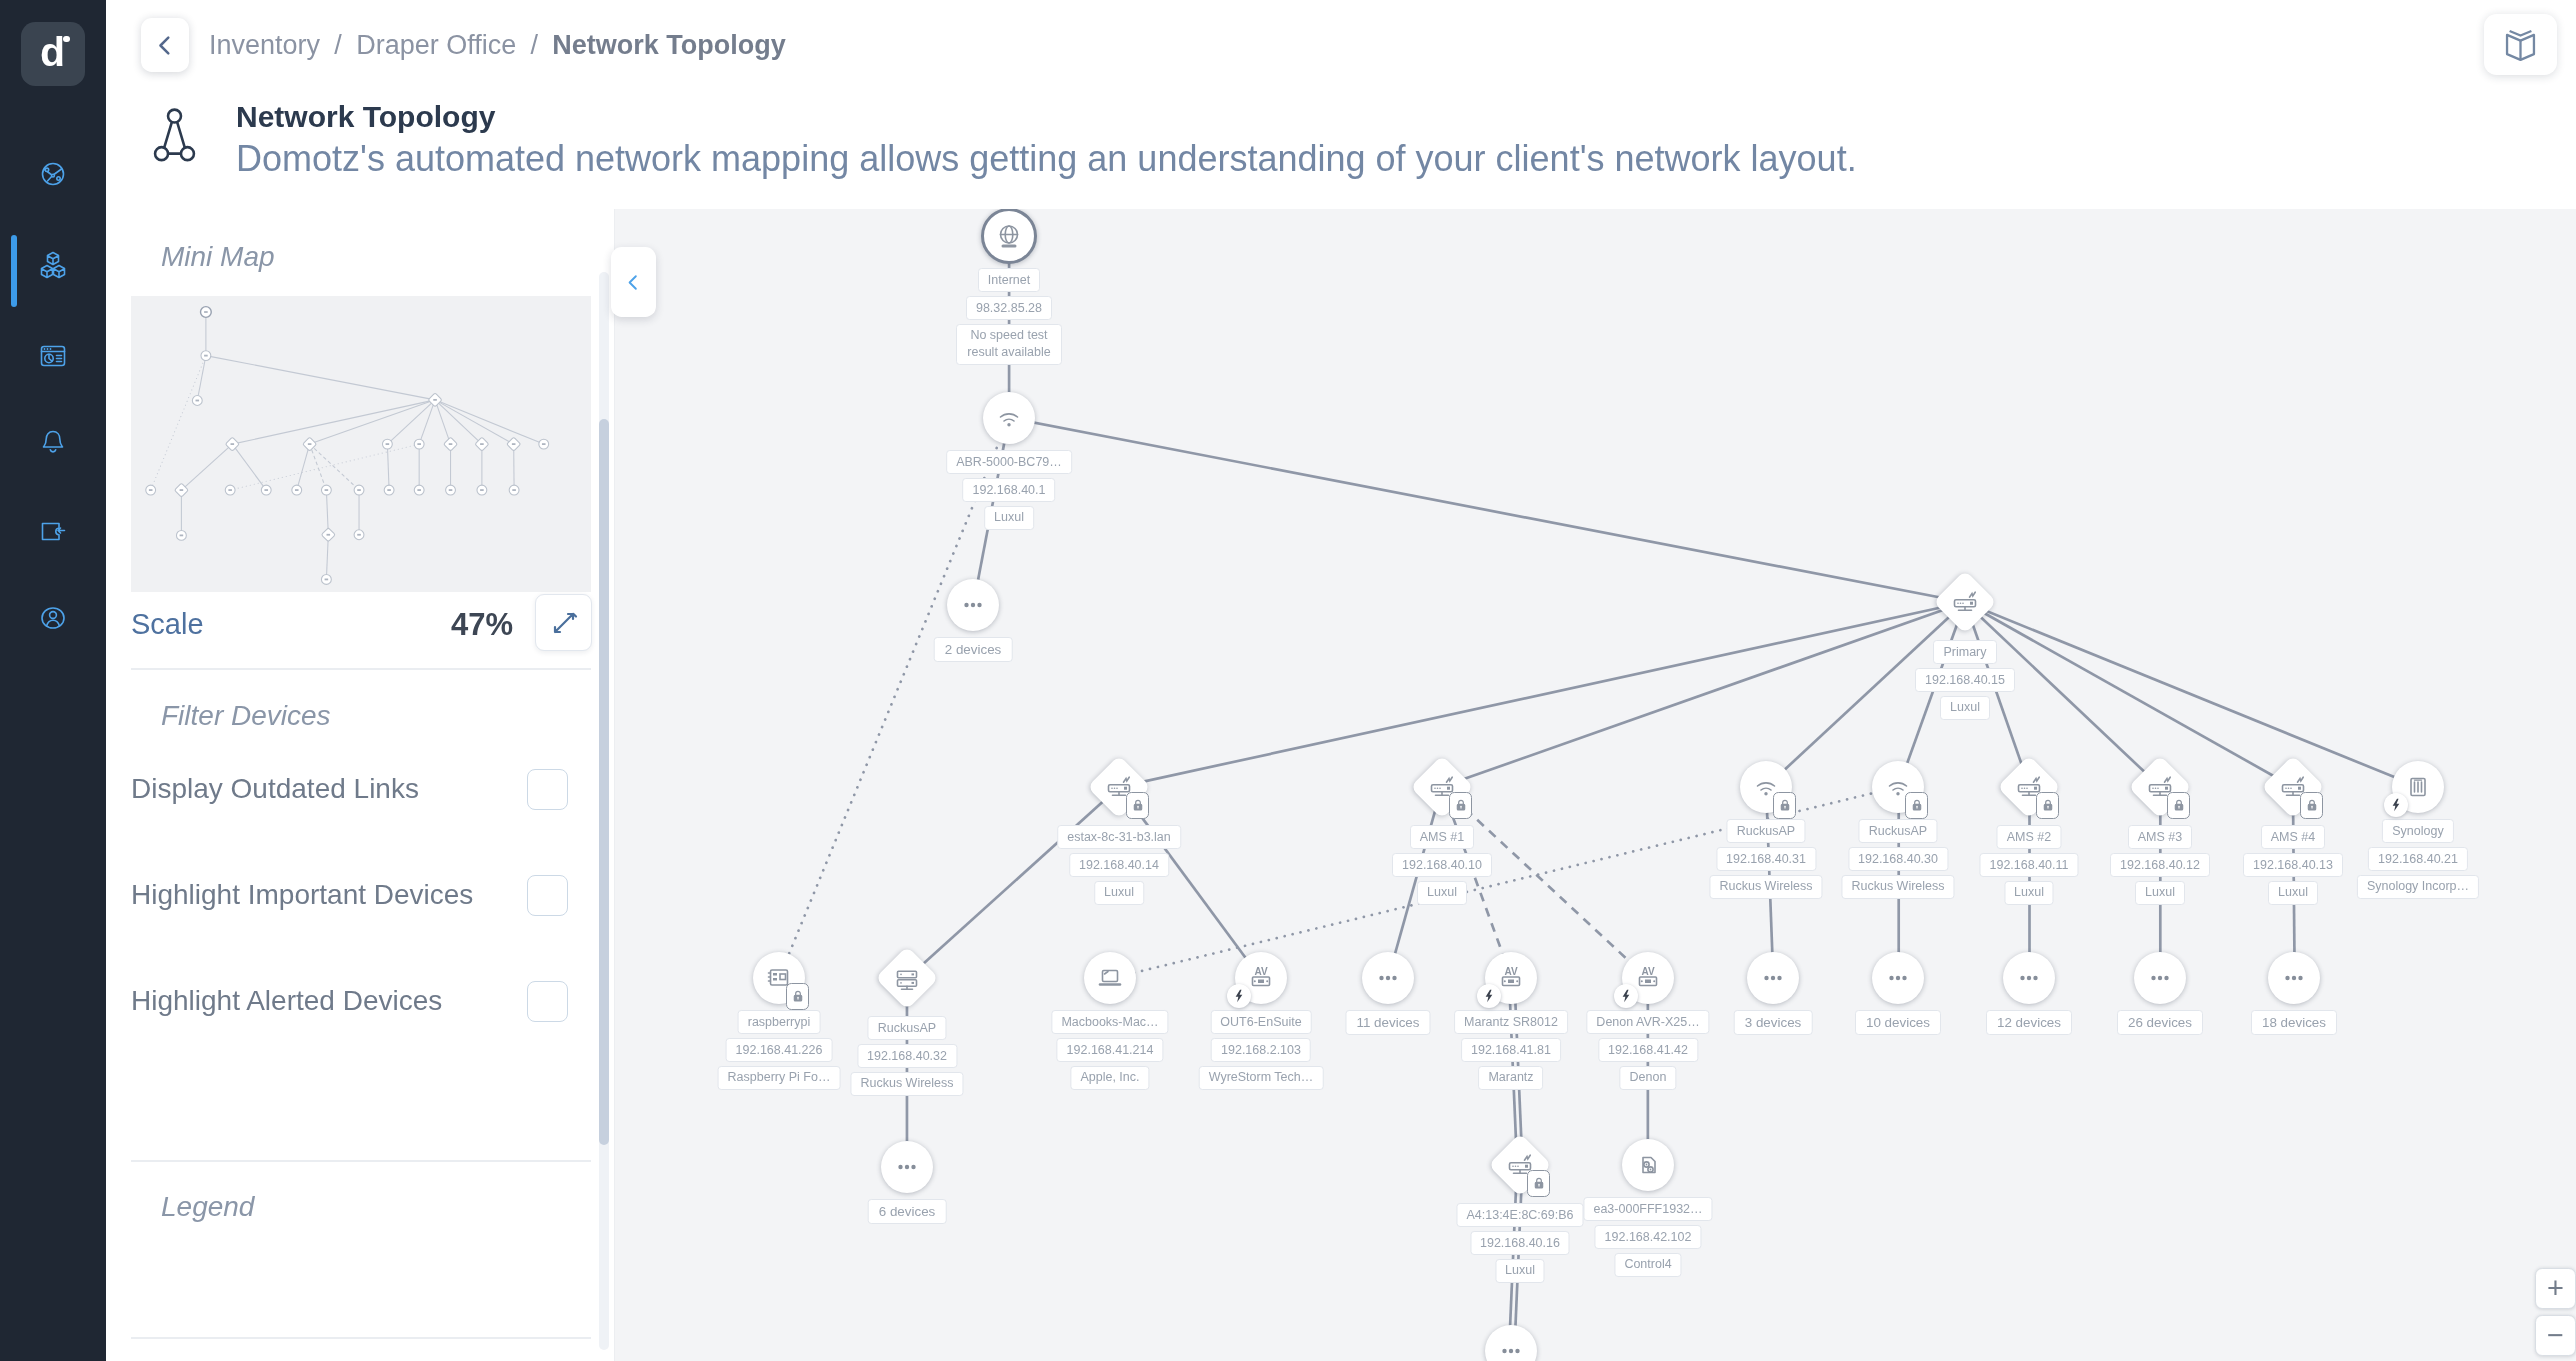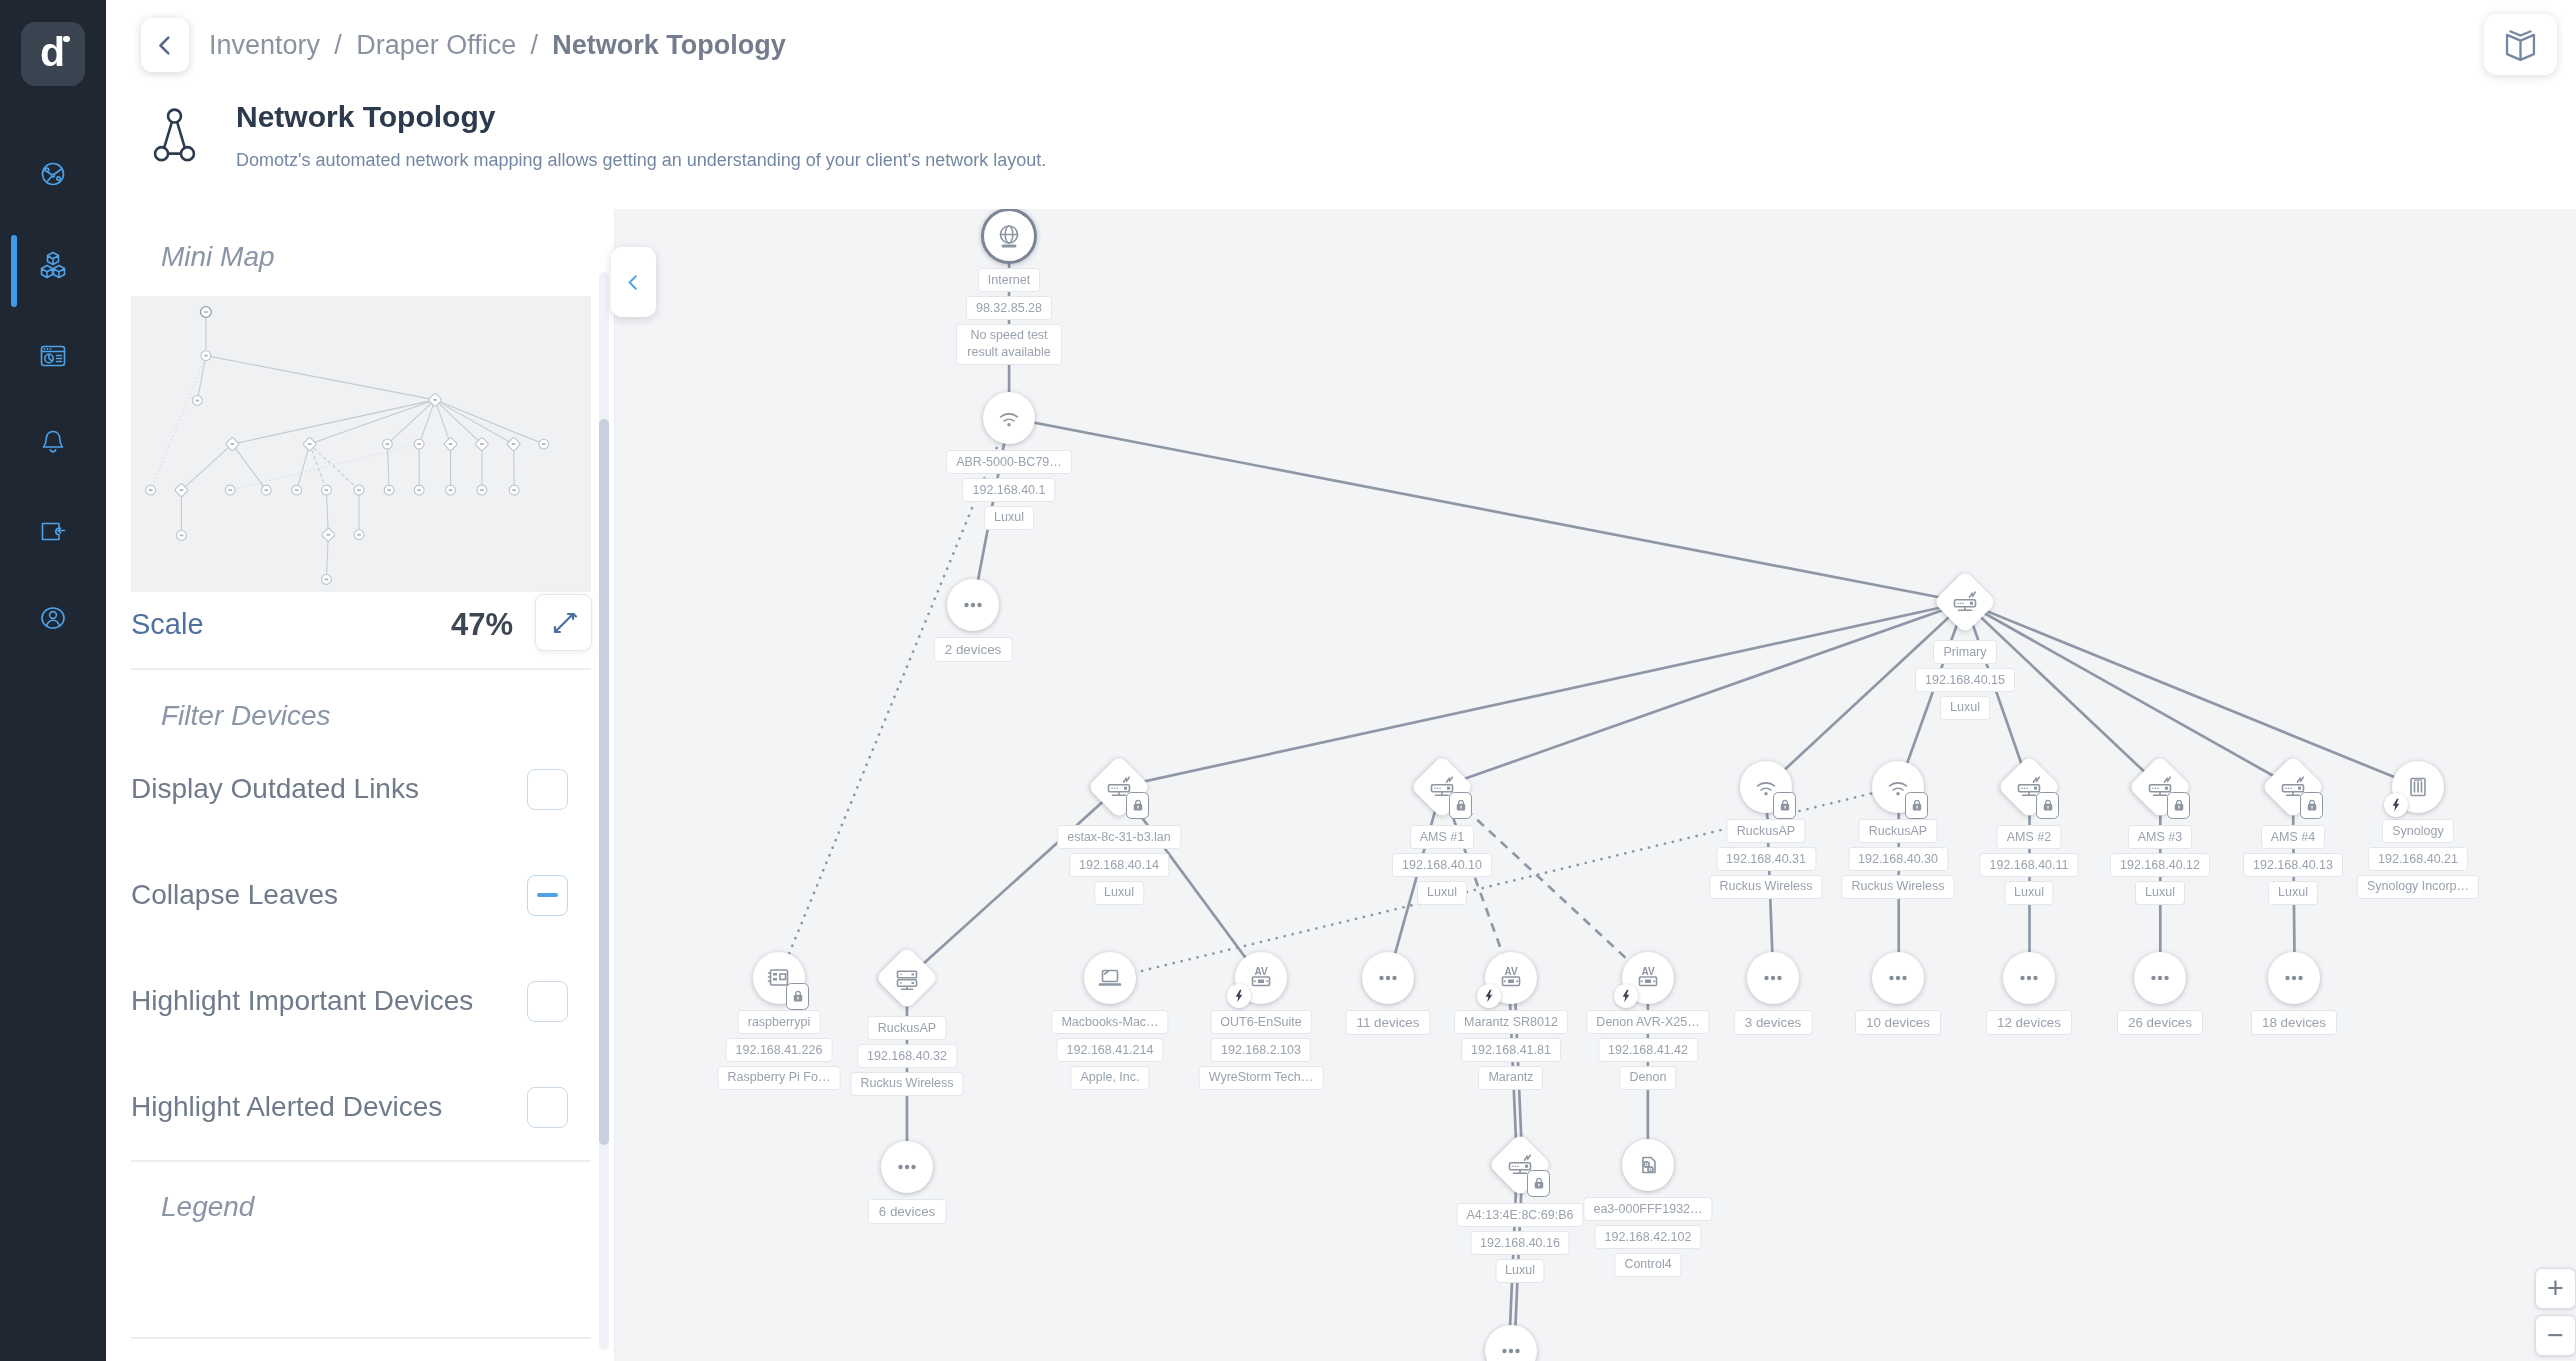--- a/index.html
+++ b/index.html
@@ -25,21 +25,21 @@
   .breadcrumb { position:absolute; left:209px; top:18px; height:54px; display:flex; align-items:center; gap:14.3px;
                 font-size:27px; color:#8B93A3; }
   .crumb { cursor:pointer; }
   .crumb.current { font-weight:bold; color:#747D8D; cursor:default; }
   .book-btn { position:absolute; left:2484px; top:14.3px; width:73px; height:61px; background:#fff; border-radius:12.5px;
               box-shadow:0 1.8px 9px rgba(30,40,60,.15); display:flex; align-items:center; justify-content:center; z-index:10; }
   .book-btn svg { width:41px; height:41px; stroke:#7488A3; fill:none; stroke-width:1.8; stroke-linejoin:round; }
   .hdr-icon { position:absolute; left:152px; top:107px; }
   .hdr-icon svg { width:45px; height:57px; stroke:#2C3A4E; fill:none; stroke-width:2; }
   .page-title { position:absolute; left:236px; top:100px; font-size:30px; font-weight:bold; color:#2C3A4E; }
-  .page-subtitle { position:absolute; left:236px; top:150px; font-size:18px; color:#7387A4; }
+  .page-subtitle { position:absolute; left:236px; top:138px; font-size:36px; color:#7387A4; }
 
   
   .panel { position:absolute; left:106px; top:209px; width:509px; height:1153px; background:#fff; border-right:0.9px solid #ECEEF1; z-index:20; }
   .ptitle { position:absolute; left:25px; font-style:italic; font-size:28px; color:#8A96A8;margin-left:30px; }
   .minimap-box { position:absolute; left:25px; top:87px; width:460px; height:296px; background:#F0F1F3; cursor:pointer; }
   .scale-label { position:absolute; left:25px; top:399px; font-size:29px; color:#4E719F; }
   .scale-value { position:absolute; left:278px; top:398px; width:129px; text-align:right; font-size:31px; font-weight:bold; color:#3D4654; }
   .expand-btn { position:absolute; left:429px; top:385px; width:57px; height:57px; background:#fff; border:1.8px solid #E2E7EE; border-radius:9px;
                 box-shadow:0 1.8px 5.4px rgba(30,40,60,.08); display:flex; align-items:center; justify-content:center; }
   .expand-btn svg { width:32px; height:32px; stroke:#4A6F9C; fill:none; stroke-width:2.2; stroke-linecap:round; stroke-linejoin:round; }
@@ -278,26 +278,20 @@
         </svg>
     </div>
     <div class="pdiv" style="top:459px"></div>
     <div class="ptitle" style="top:491px">Filter Devices</div>
     <div id="filters">
         <div class="frow">
           <span class="flabel">Display Outdated Links</span>
           <div class="checkbox unchecked"></div>
         </div>
         <div class="frow">
-          <span class="flabel">Collapse Leaves</span>
-          <div class="checkbox indeterminate">
-            <div class="dash"></div>
-          </div>
-        </div>
-        <div class="frow">
           <span class="flabel">Highlight Important Devices</span>
           <div class="checkbox unchecked"></div>
         </div>
         <div class="frow">
           <span class="flabel">Highlight Alerted Devices</span>
           <div class="checkbox unchecked"></div>
         </div>
       </div>
     <div class="pdiv" style="top:951px"></div>
     <div class="ptitle" style="top:982px">Legend</div>

